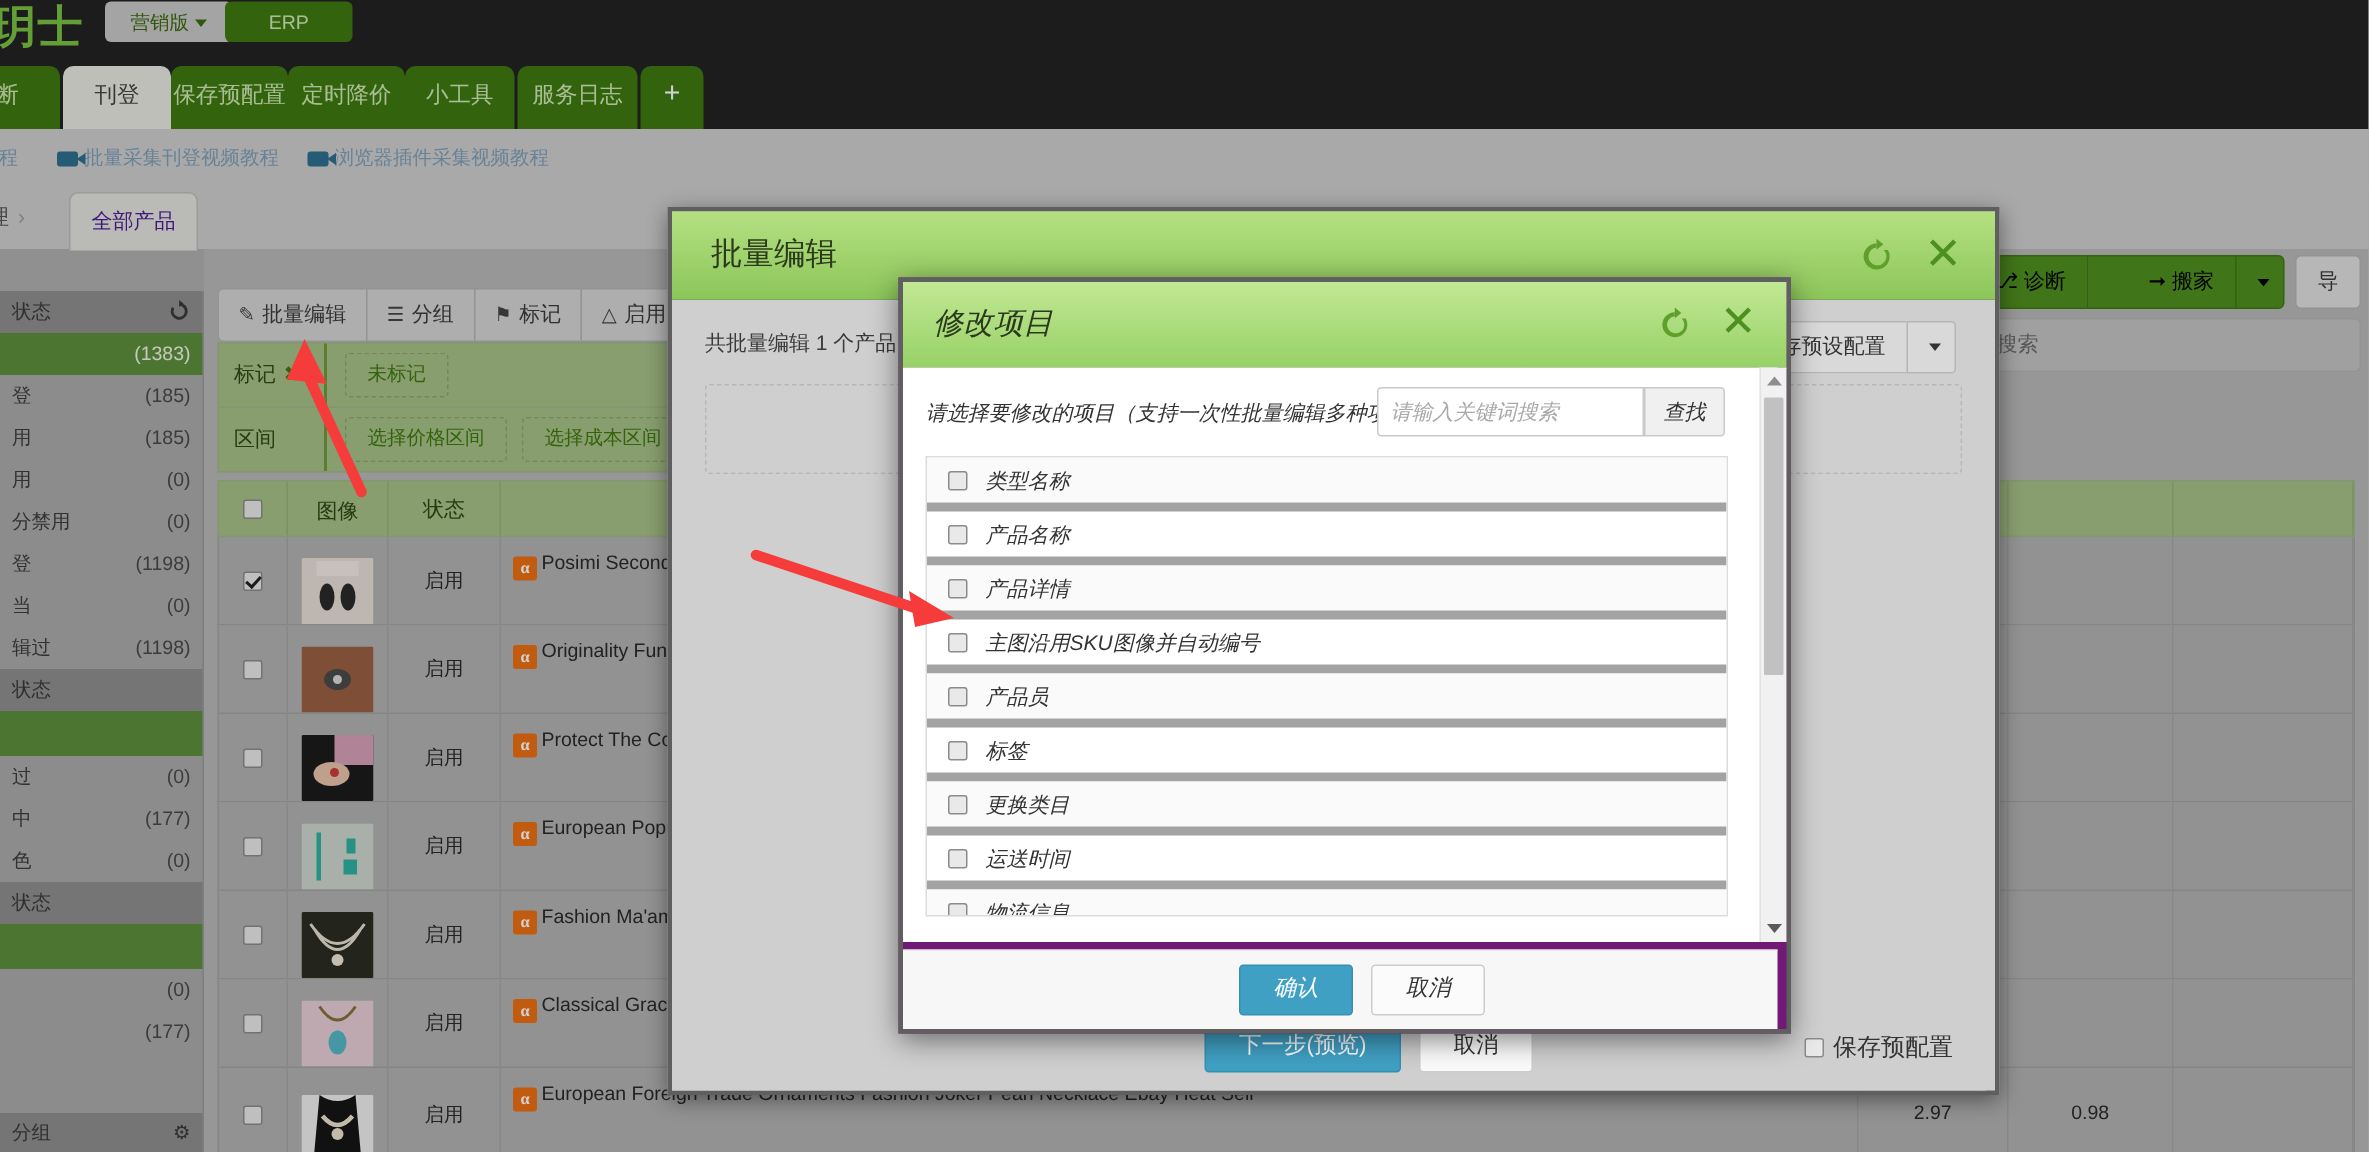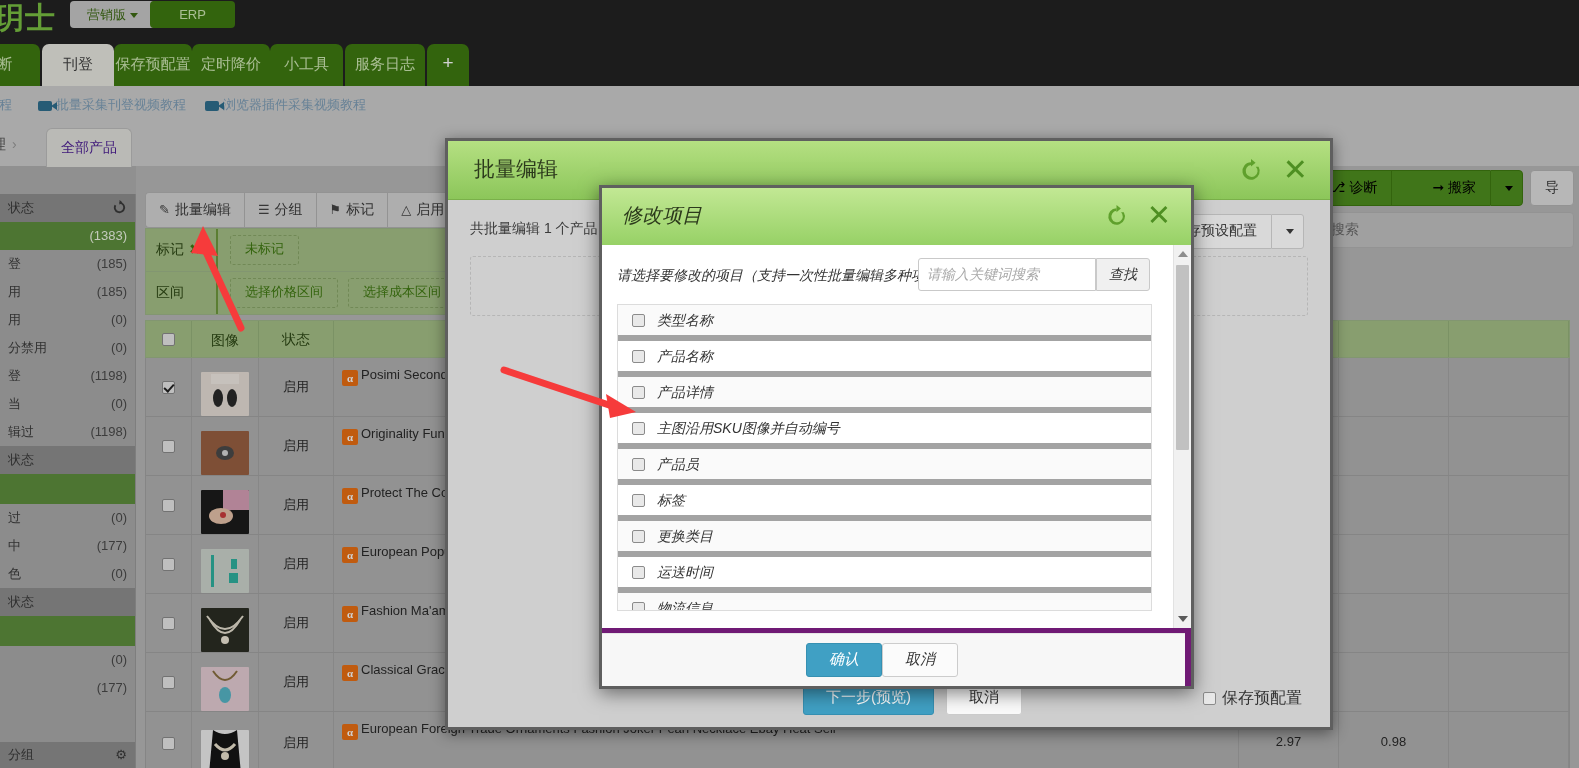--- a/index.html
+++ b/index.html
@@ -556,21 +556,21 @@
     </div>
   </div>
 
   <div id="m2sb">
     <div class="arw up"></div>
     <div id="m2thumb"></div>
     <div class="arw dn"></div>
   </div>
 
   <div id="m2foot">
-    <div style="position:absolute;left:204px;top:9px;display:flex;">
+    <div style="position:absolute;left:224px;top:9px;display:flex;gap:12px;">
       <div class="bluebtn">确认</div>
       <div class="graybtn">取消</div>
     </div>
   </div>
 </div>
 
 <svg class="arrow" style="left:183px;top:222px;width:66px;height:112px;" viewBox="0 0 66 112">
   <path d="M58 106 L23 30" stroke="#f63b3b" stroke-width="7" stroke-linecap="round"></path>
   <path d="M20 4 L35 34 L8 31 Z" fill="#f63b3b"></path>
 </svg>

